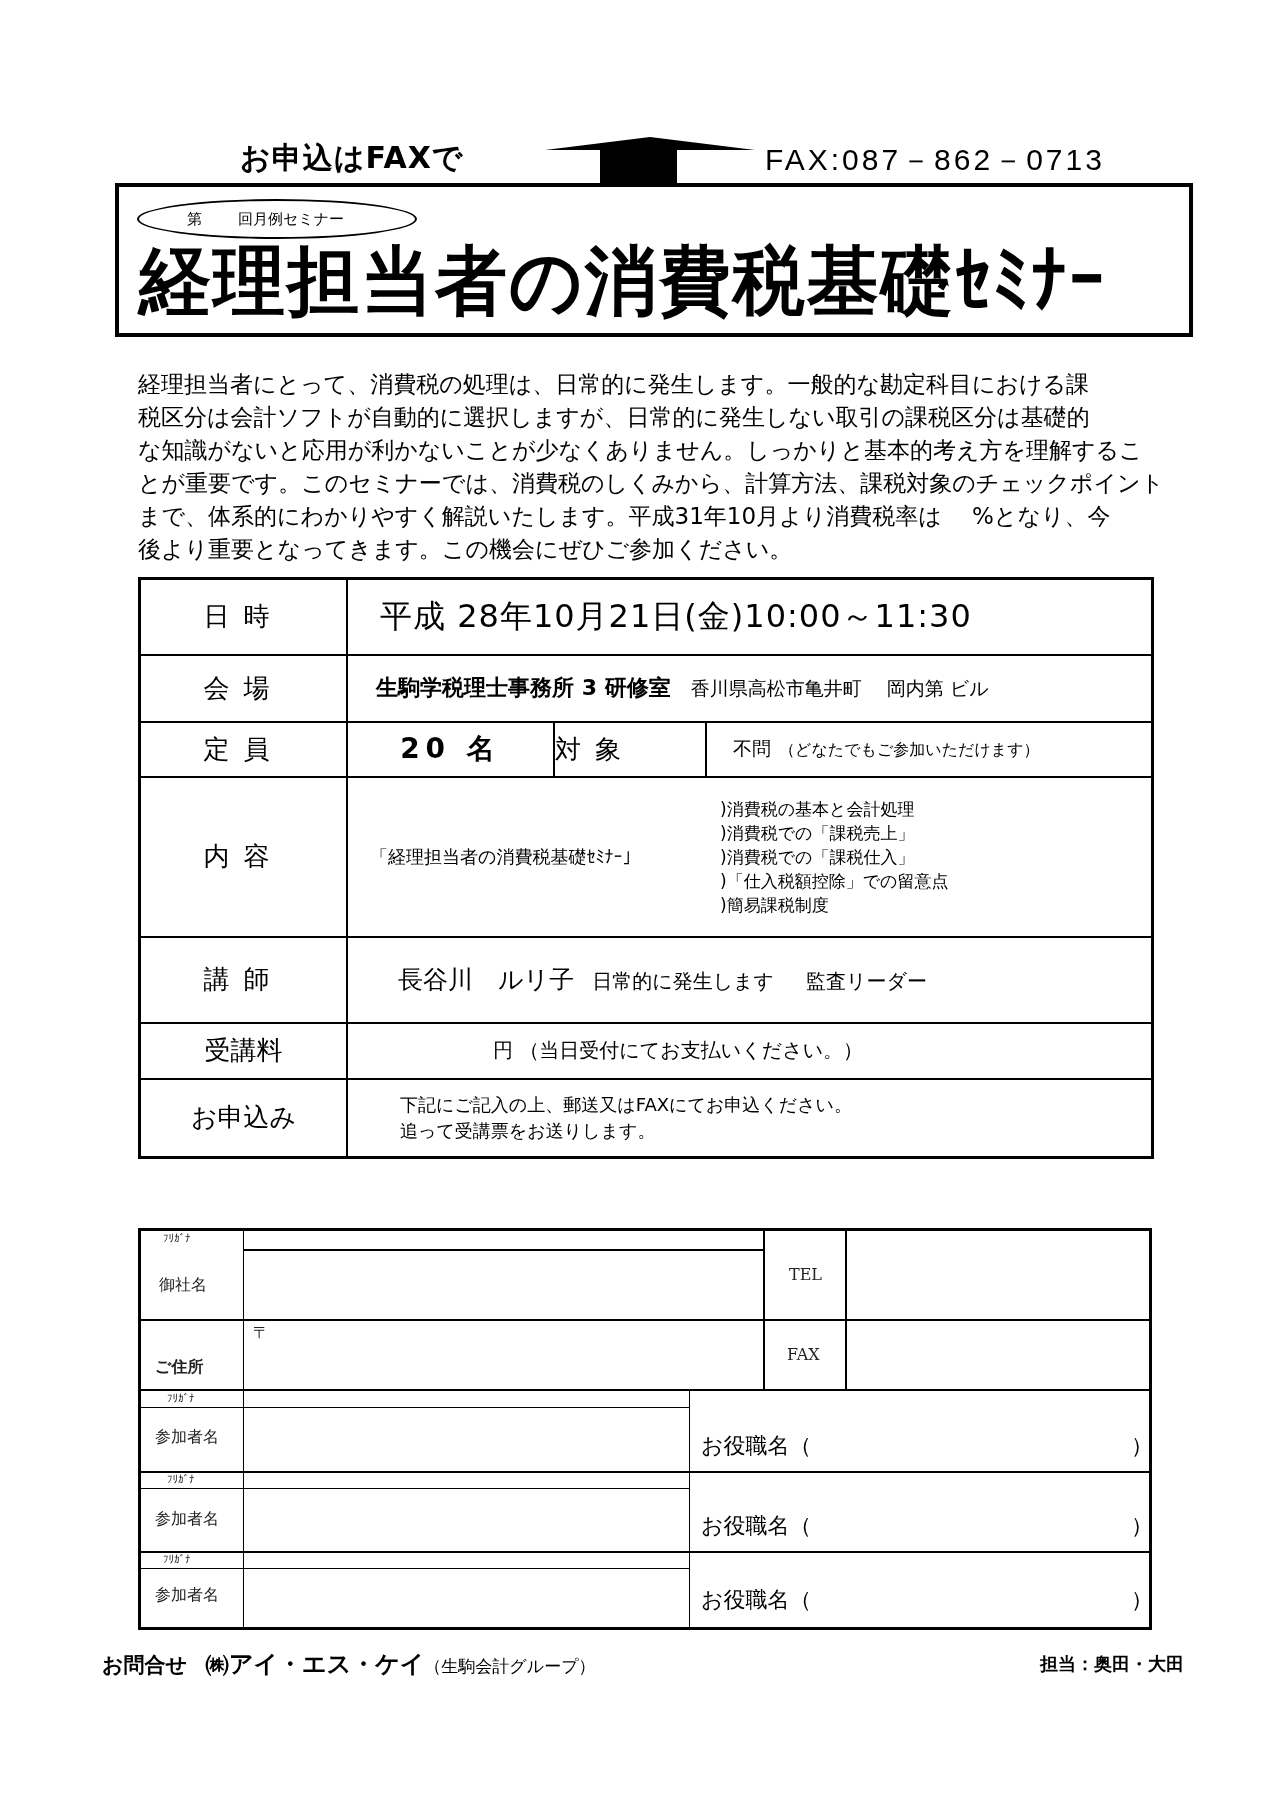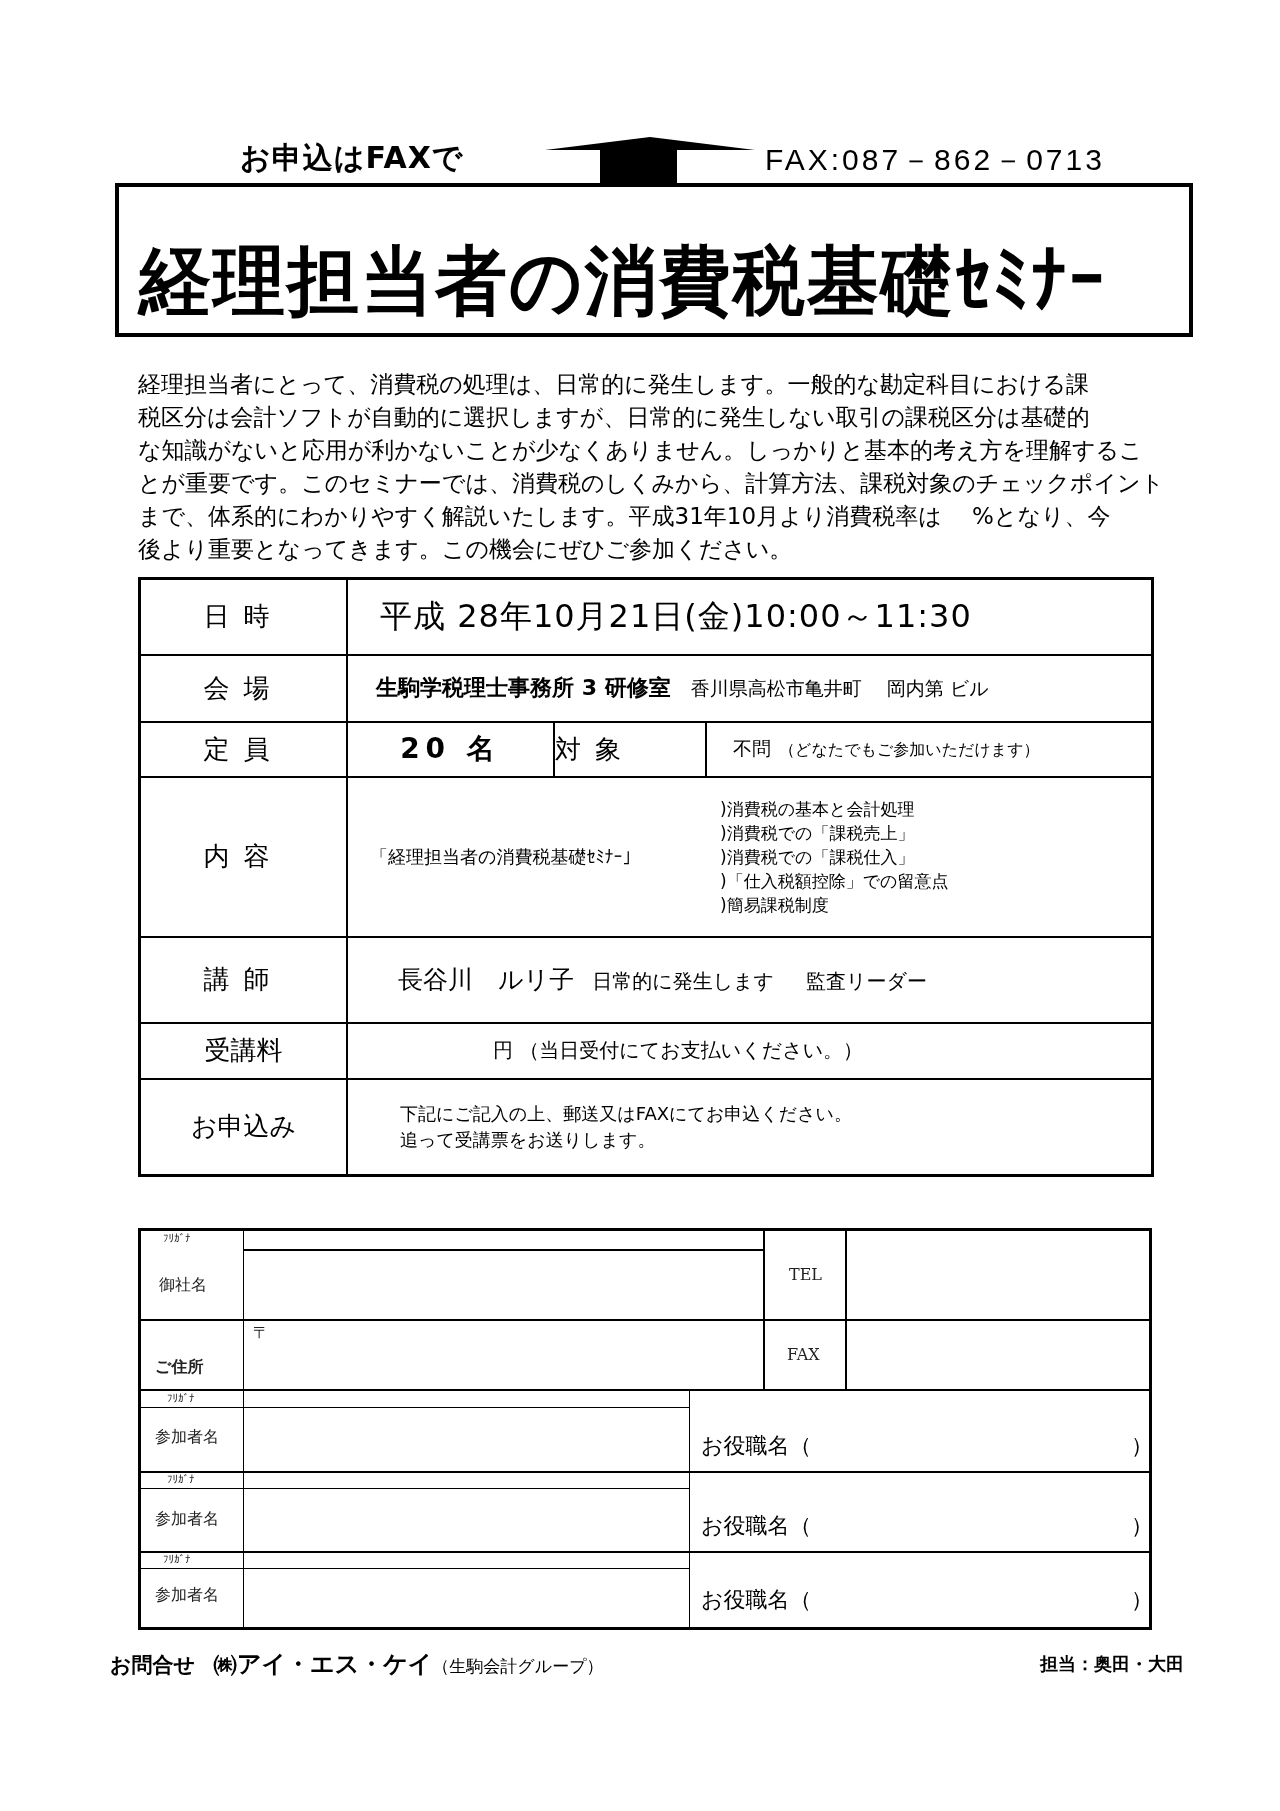--- a/index.html
+++ b/index.html
@@ -43,35 +43,38 @@
 
   .form { left:138px; top:1228px; width:1014px; height:402px; border:3px solid #000; box-sizing:border-box;
           font-family:"DejaVu Serif", "Liberation Serif", serif; }
   .hl { position:absolute; height:0; border-top:2px solid #000; }
   .vl { position:absolute; width:0; border-left:2px solid #000; }
   .thin { border-width:1px; }
   .flbl { position:absolute; font-size:16px; color:#222; }
   .furi { position:absolute; font-size:11px; color:#222; }
   .role { position:absolute; font-size:22px; }
   .role .close { position:absolute; left:430px; }
-  .footer-l { left:110px; top:1648px; font-size:21px; font-weight:bold; }
+  .footer-l { left:102px; top:1648px; font-size:21px; font-weight:bold; }
   .footer-l .co { font-size:24px; margin-left:18px; }
   .footer-l .grp { font-size:17px; font-weight:normal; }
   .footer-r { left:1040px; top:1652px; font-size:18px; font-weight:bold; }
 </style>
 </head>
 <body>
 
 <div class="abs hdr-left">お申込はFAXで</div>
 <svg class="abs arrow" viewBox="0 0 210 52">
   <polygon points="0,16 105,3 210,16 132,16 132,52 55,52 55,16" fill="#000"></polygon>
 </svg>
 <div class="abs hdr-right">FAX:087－862－0713</div>
 
 <div class="abs title-box">
+  <div class="abs oval">
+    <span>第</span><span class="gap"></span><span>回月例セミナー</span>
+  </div>
   <div class="abs title-text">経理担当者の消費税基礎ｾﾐﾅｰ</div>
 </div>
 
 <div class="abs intro">
   <p>経理担当者にとって、消費税の処理は、日常的に発生します。一般的な勘定科目における課</p>
   <p>税区分は会計ソフトが自動的に選択しますが、日常的に発生しない取引の課税区分は基礎的</p>
   <p>な知識がないと応用が利かないことが少なくありません。しっかりと基本的考え方を理解するこ</p>
   <p>とが重要です。このセミナーでは、消費税のしくみから、計算方法、課税対象のチェックポイント</p>
   <p>まで、体系的にわかりやすく解説いたします。平成31年10月より消費税率は　 %となり、今</p>
   <p>後より重要となってきます。この機会にぜひご参加ください。</p>
@@ -115,21 +118,21 @@
   <tr style="height:86px">
     <td class="lbl">講師</td>
     <td class="lecturer" colspan="3">
       <span>長谷川　ルリ子</span><span class="sub">日常的に発生します</span><span class="sub2">監査リーダー</span>
     </td>
   </tr>
   <tr style="height:56px">
     <td class="lbl tight">受講料</td>
     <td class="fee" colspan="3">円 （当日受付にてお支払いください。）</td>
   </tr>
-  <tr style="height:97px">
+  <tr style="height:79px">
     <td class="lbl tight">お申込み</td>
     <td class="apply" colspan="3">
       <div>下記にご記入の上、郵送又はFAXにてお申込ください。</div>
       <div>追って受講票をお送りします。</div>
     </td>
   </tr>
 </tbody>
   </table>
 
 <div class="abs form">

